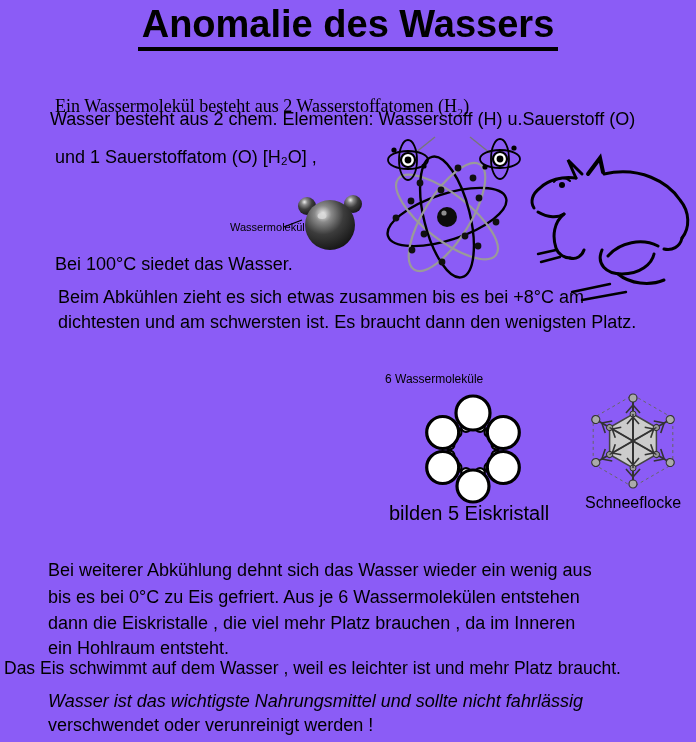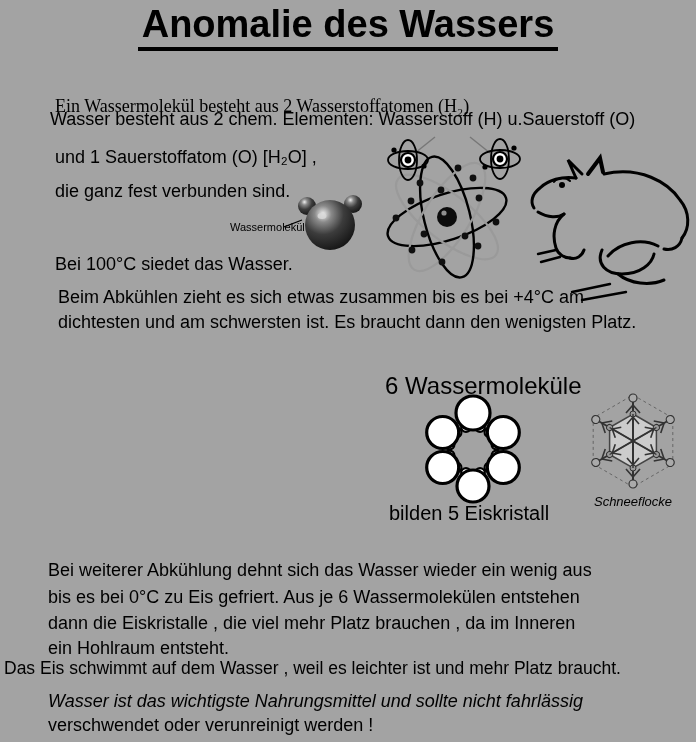--- a/index.html
+++ b/index.html
@@ -1,50 +1,49 @@
 <!DOCTYPE html>
 <html><head>
 <meta charset="utf-8">
 <style>
   html,body{margin:0;padding:0;background:#fff;}
   #page{
-    position:relative;width:696px;height:742px;background:#a3a3a3;
+    position:relative;width:696px;height:742px;background:#8b5cf6;
     font-family:"Liberation Sans", sans-serif;color:#000;overflow:hidden;
   }
   .abs{position:absolute;}
   .body-text{font-size:18px;line-height:22px;white-space:nowrap;color:#000;}
   .small-text{font-size:11px;}
   #title-wrap{top:4px;left:0;width:696px;text-align:center;}
   #title{
     display:inline-block;font-size:38px;font-weight:bold;letter-spacing:0px;
     border-bottom:4px solid #000;padding:0 4px 1px 4px;line-height:1.1;
   }
   #beaker{
     left:22px;top:344px;width:336px;height:202px;box-sizing:border-box;
     border:7px solid #000;border-radius:2px 2px 30px 30px;background:#fff;
   }
   #beaker-title{position:absolute;left:8px;top:0px;font-size:36px;white-space:nowrap;}
   #beaker-pattern{position:absolute;left:2px;bottom:3px;}
-  .caption{font-size:13px;text-align:center;font-style:italic;}
+  .caption{font-size:16px;text-align:center;}
   svg{display:block;}
 </style>
 </head>
 <body>
 
 <div id="page">
 
   <div id="title-wrap" class="abs">
     <span id="title">Anomalie des Wassers</span>
   </div>
 
   <div class="abs body-text" style="left:50px;top:66px;margin-top:42px;">Wasser besteht aus 2 chem. Elementen: Wasserstoff (H) u.Sauerstoff (O)</div>
 
   <div class="abs body-text" style="left:55px;top:95px;font-family:Liberation Serif, serif;">Ein Wassermolekül besteht aus 2 Wasserstoffatomen (H₂)</div>
   <div class="abs body-text" style="left:55px;top:146px;">und 1 Sauerstoffatom (O)  [H₂O] ,</div>
-  <div class="abs body-text" style="left:55px;top:180px;">die ganz fest verbunden sind.</div>
 
   <div class="abs small-text" style="left:230px;top:221px;">Wassermolekül</div>
   <svg class="abs" style="left:284px;top:217px;" width="20" height="12" viewBox="0 0 20 12">
     <line x1="0" y1="10" x2="18" y2="3" stroke="#000" stroke-width="1.2"></line>
   </svg>
 
   <svg class="abs" style="left:293px;top:191px;" width="74" height="62" viewBox="0 0 74 62">
     <defs>
       <radialGradient id="sph" cx="36%" cy="28%" r="75%">
         <stop offset="0%" stop-color="#efefef"></stop>
@@ -129,25 +128,25 @@
     <path d="M 92,100 C 86,114 96,124 112,124 C 130,124 142,114 144,104"></path>
     <path d="M 98,106 C 110,92 132,88 148,96"></path>
     <path d="M 108,124 C 120,134 140,136 154,130"></path>
 
     <path d="M 62,142 L 100,134" stroke-width="2.4"></path>
     <path d="M 72,150 L 116,142" stroke-width="2.4"></path>
   </svg>
 
   <div class="abs body-text" style="left:55px;top:253px;">Bei 100°C siedet das Wasser.</div>
 
-  <div class="abs body-text" style="left:58px;top:286px;">Beim Abkühlen zieht es sich etwas zusammen bis es bei +4°C am</div>
+  <div class="abs body-text" style="left:58px;top:286px;">Beim Abkühlen zieht es sich etwas zusammen bis es bei +8°C am</div>
   <div class="abs body-text" style="left:58px;top:311px;">dichtesten und am schwersten ist. Es braucht dann den wenigsten Platz.</div>
 
 
-  <div class="abs" style="left:385px;top:372px;font-size:24px;white-space:nowrap;">6 Wassermoleküle</div>
+  <div class="abs" style="left:385px;top:372px;font-size:12px;white-space:nowrap;">6 Wassermoleküle</div>
 
   <svg class="abs" style="left:419px;top:394px;" width="108" height="110" viewBox="0 0 108 110">
     <g fill="#fff" stroke="#000" stroke-width="2.2">
       <circle cx="77.4" cy="50.6" r="4.8"></circle>
         <circle cx="77.4" cy="61.4" r="4.8"></circle>
       <circle cx="70.4" cy="38.4" r="4.8"></circle>
         <circle cx="61" cy="33.1" r="4.8"></circle>
       <circle cx="47" cy="33.1" r="4.8"></circle>
         <circle cx="37.6" cy="38.5" r="4.8"></circle>
       <circle cx="30.6" cy="50.6" r="4.8"></circle>

